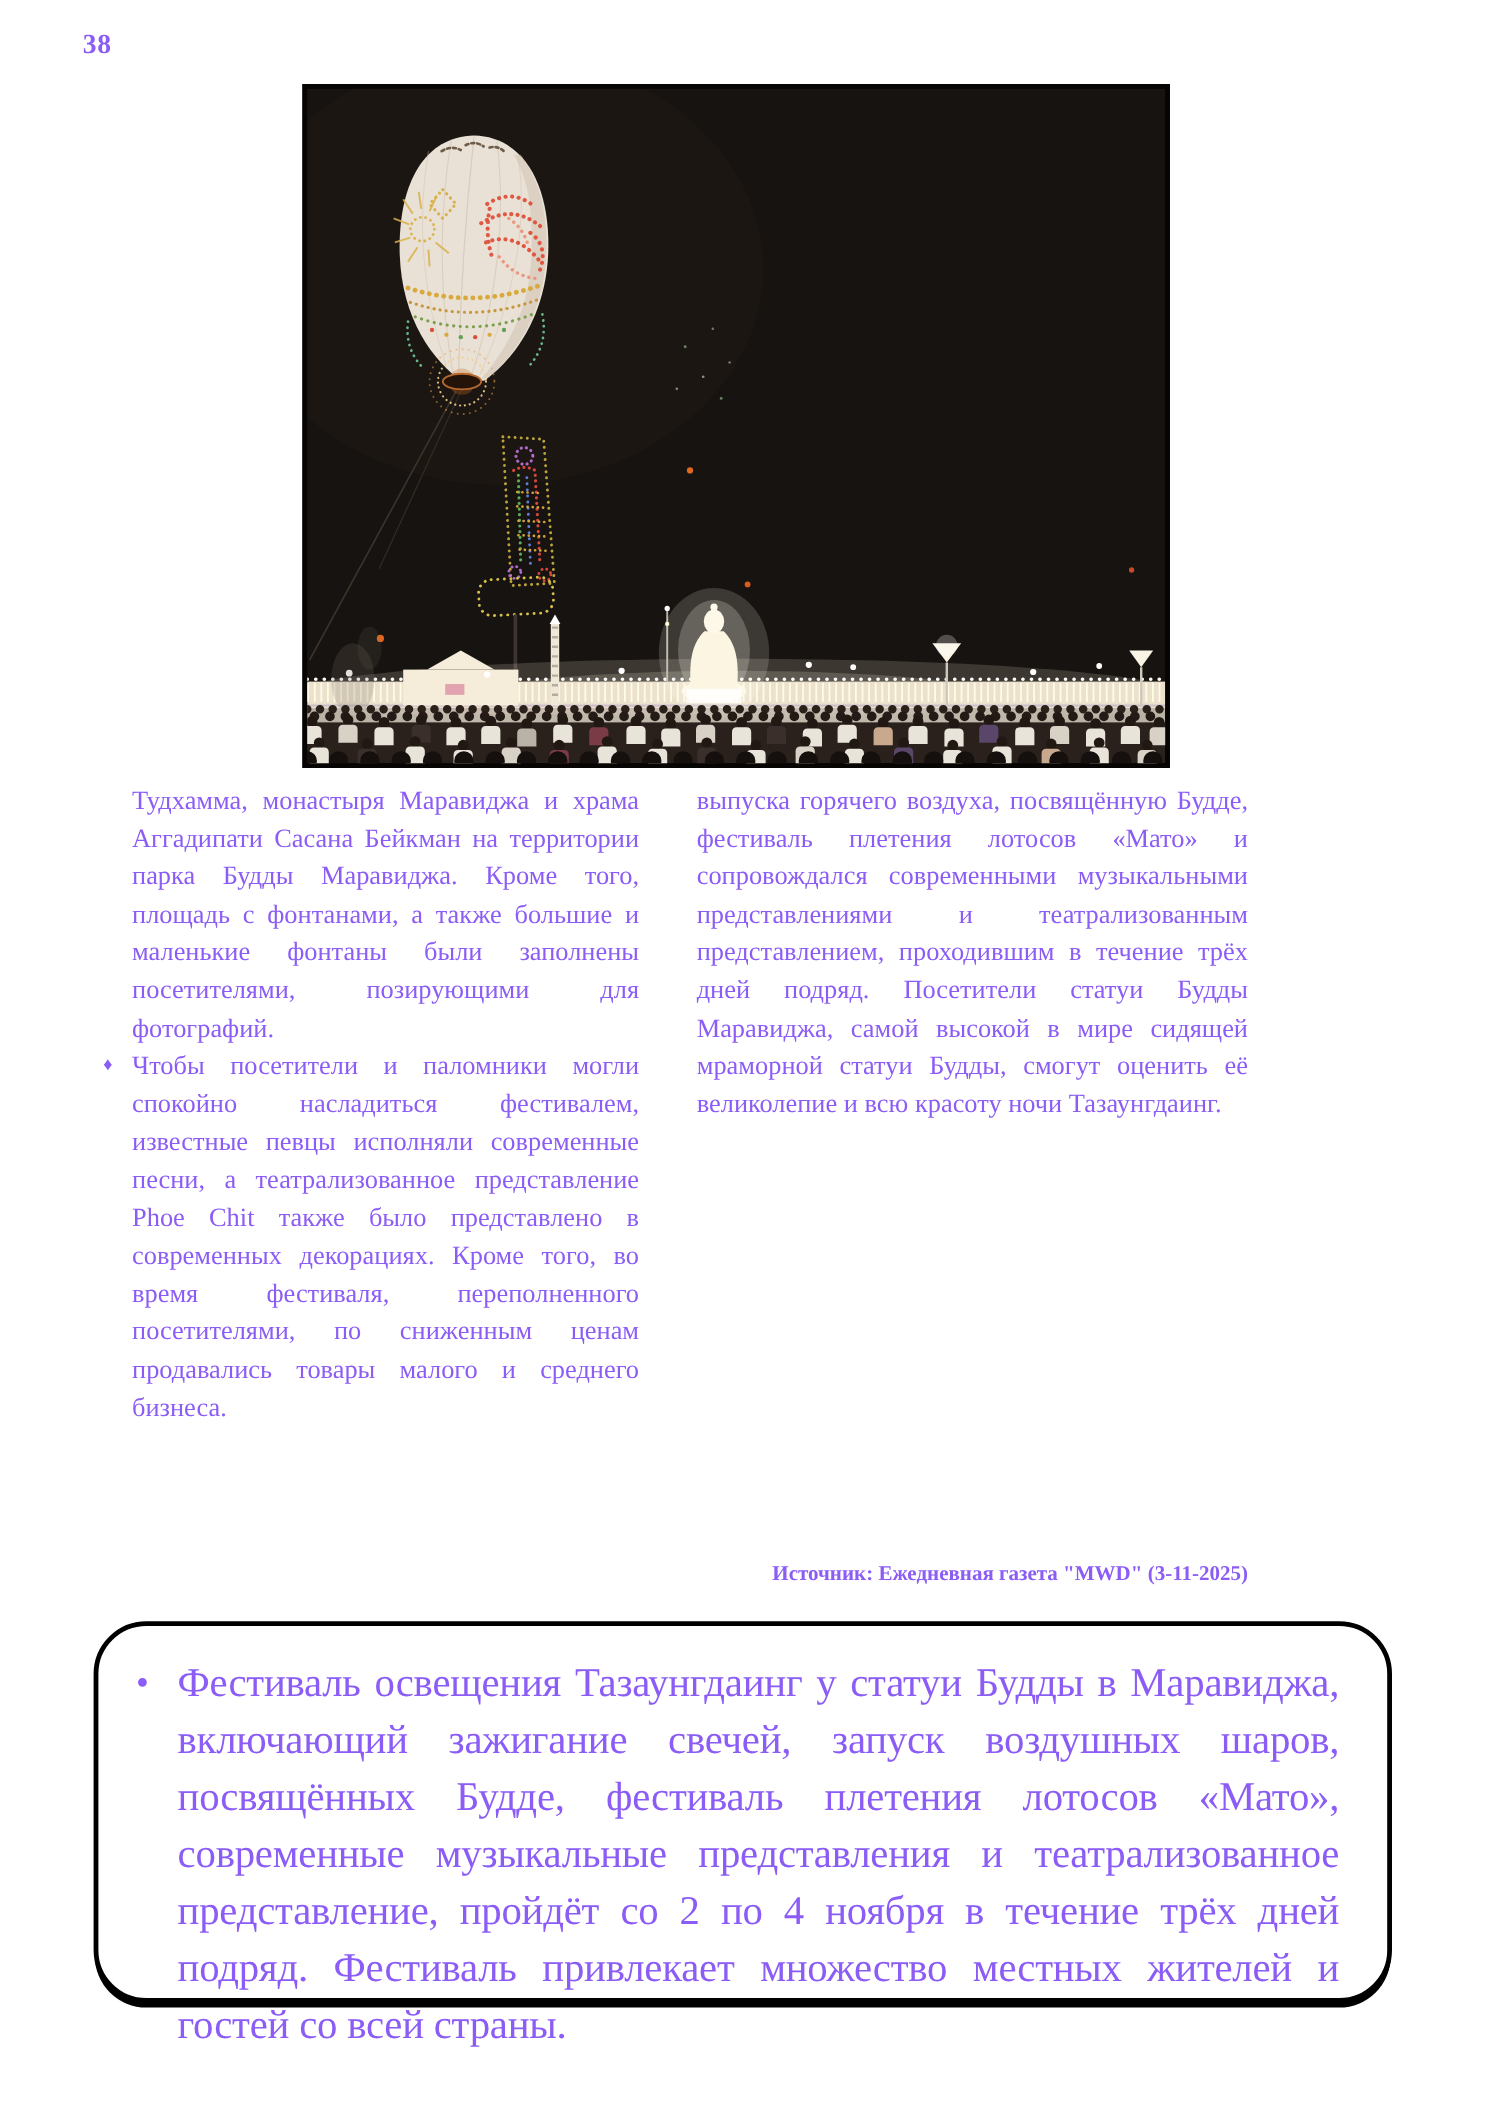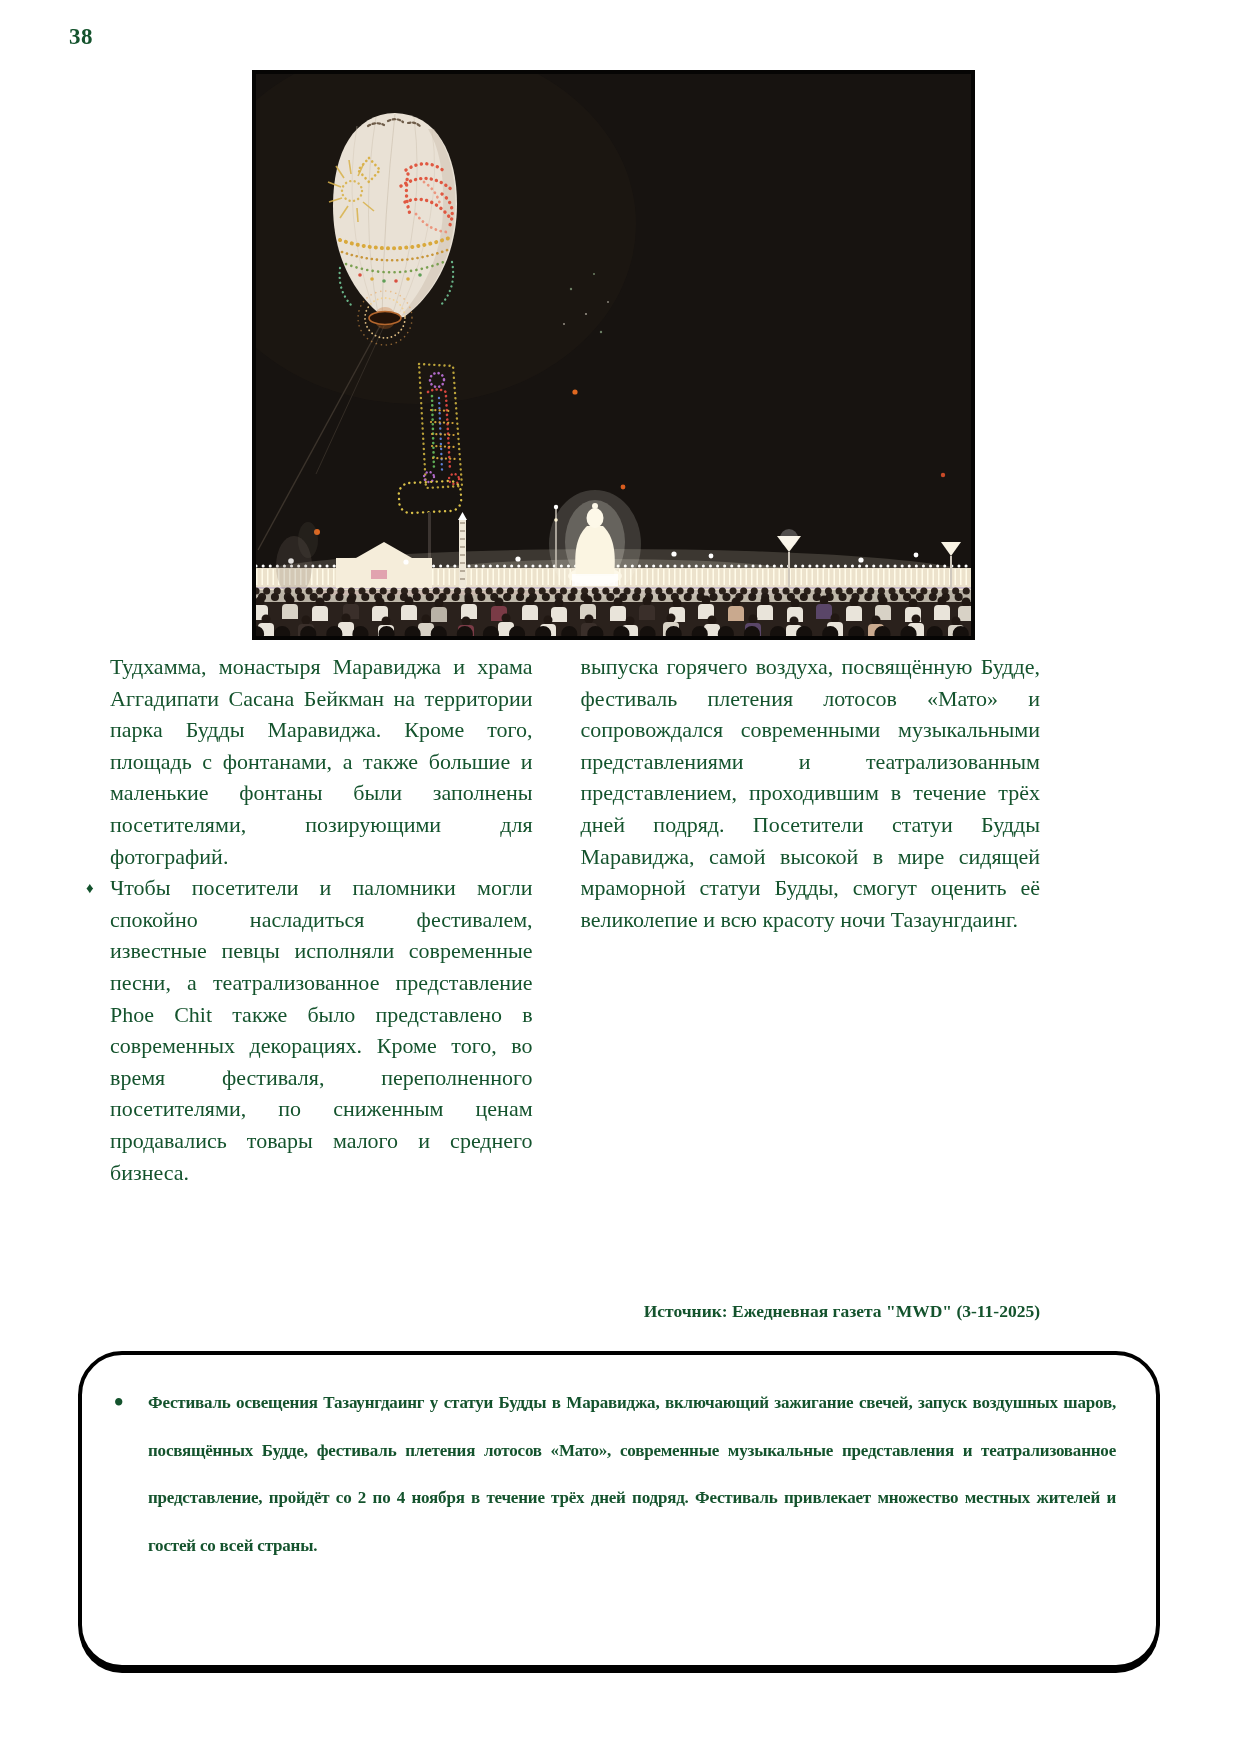--- a/index.html
+++ b/index.html
@@ -1,21 +1,21 @@
 <!DOCTYPE html>
 <html><head>
 <meta charset="utf-8">
 <style>
   html,body{margin:0;padding:0;background:#ffffff;}
   .page{
     position:relative;
     width:1241px;height:1755px;
     background:#ffffff;
     font-family:"Liberation Serif","DejaVu Serif",serif;
-    color:#14532d;
+    color:#8b5cf6;
     overflow:hidden;
   }
   .page-number{
     position:absolute;left:69px;top:24px;
     font-size:23px;font-weight:bold;letter-spacing:.5px;
   }
   .photo-frame{
     position:absolute;left:252px;top:70px;
     width:715px;height:562px;
     border:4px solid #060504;
@@ -50,22 +50,22 @@
     box-sizing:border-box;
     padding:24px 40px 0 32px;
     display:flex;
   }
   .summary-bullet{
     width:34px;flex:0 0 34px;
     font-size:27px;line-height:47.5px;font-weight:bold;
   }
   .summary-text{
     flex:1;
-    font-weight:bold;
-    font-size:17px;line-height:47.5px;
+    font-weight:normal;
+    font-size:34px;line-height:47.5px;
     text-align:justify;
     letter-spacing:-0.2px;
   }
 </style>
 </head>
 <body>
 
 <div class="page">
 
   <div class="page-number">38</div>

